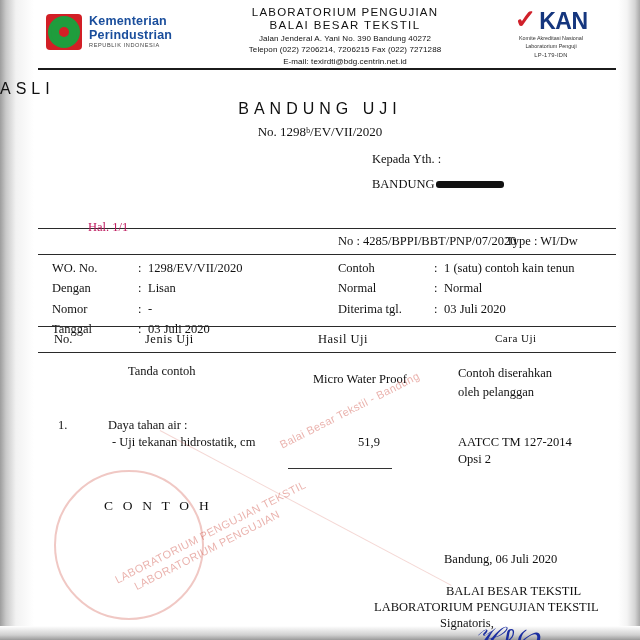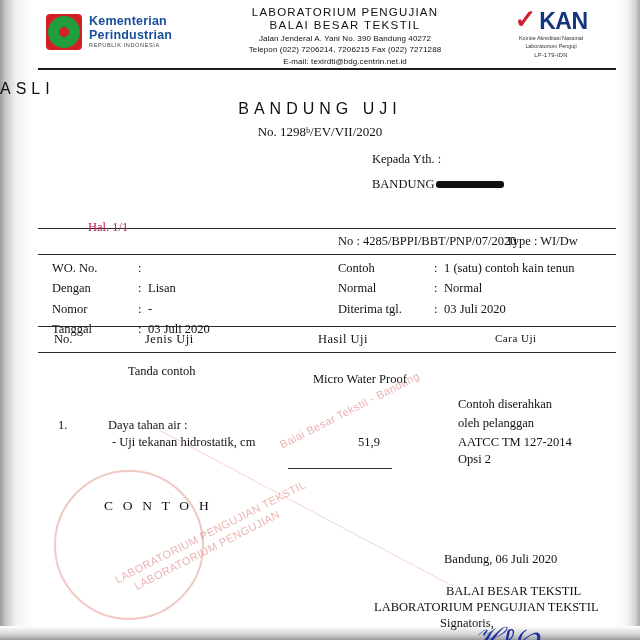--- a/index.html
+++ b/index.html
@@ -159,21 +159,21 @@
 
   
   .ch-no { position: absolute; left: 54px; top: 332px; font-size: 12.5px; color: #111; }
   .ch-jenis { position: absolute; left: 145px; top: 332px; font-size: 12.5px; color: #111; letter-spacing: .5px; }
   .ch-hasil { position: absolute; left: 318px; top: 332px; font-size: 12.5px; color: #111; letter-spacing: .5px; }
   .ch-cara { position: absolute; left: 495px; top: 332px; font-size: 11px; color: #111; letter-spacing: .5px; }
 
   
   .r1-a { position: absolute; left: 128px; top: 364px; font-size: 12.5px; color: #111; }
   .r1-b { position: absolute; left: 313px; top: 372px; font-size: 12.5px; color: #111; }
-  .r1-c { position: absolute; left: 458px; top: 364px; font-size: 12.5px; color: #111; line-height: 1.5; margin-top: 31px; }
+  .r1-c { position: absolute; left: 458px; top: 364px; font-size: 12.5px; color: #111; line-height: 1.5; }
 
   .r2-num { position: absolute; left: 58px; top: 418px; font-size: 12.5px; color: #111; }
   .r2-title { position: absolute; left: 108px; top: 418px; font-size: 12.5px; color: #111; }
   .r2-sub { position: absolute; left: 112px; top: 435px; font-size: 12.5px; color: #111; }
   .r2-val { position: absolute; left: 358px; top: 435px; font-size: 12.5px; color: #111; }
   .r2-met { position: absolute; left: 458px; top: 435px; font-size: 12.5px; color: #111; }
   .r2-opsi { position: absolute; left: 458px; top: 452px; font-size: 12.5px; color: #111; }
   .short-rule { position: absolute; left: 288px; top: 468px; width: 104px; border-top: 1px solid #333; }
 
   .contoh-big {
@@ -271,20 +271,21 @@
   <div class="rule-a"></div>
   <div class="hal">Hal. 1/1</div>
   <div class="no-bppi">No : 4285/BPPI/BBT/PNP/07/2020</div>
   <div class="type">Type : WI/Dw</div>
   <div class="rule-b"></div>
 
   <div class="meta-left">
     <div class="meta-row">
       <span class="k">WO. No.</span>
       <span class="sep">:</span>
+      <span class="v">1298/EV/VII/2020</span>
     </div>
     <div class="meta-row">
       <span class="k">Dengan</span>
       <span class="sep">:</span>
       <span class="v">Lisan</span>
     </div>
     <div class="meta-row">
       <span class="k">Nomor</span>
       <span class="sep">:</span>
       <span class="v">-</span>

